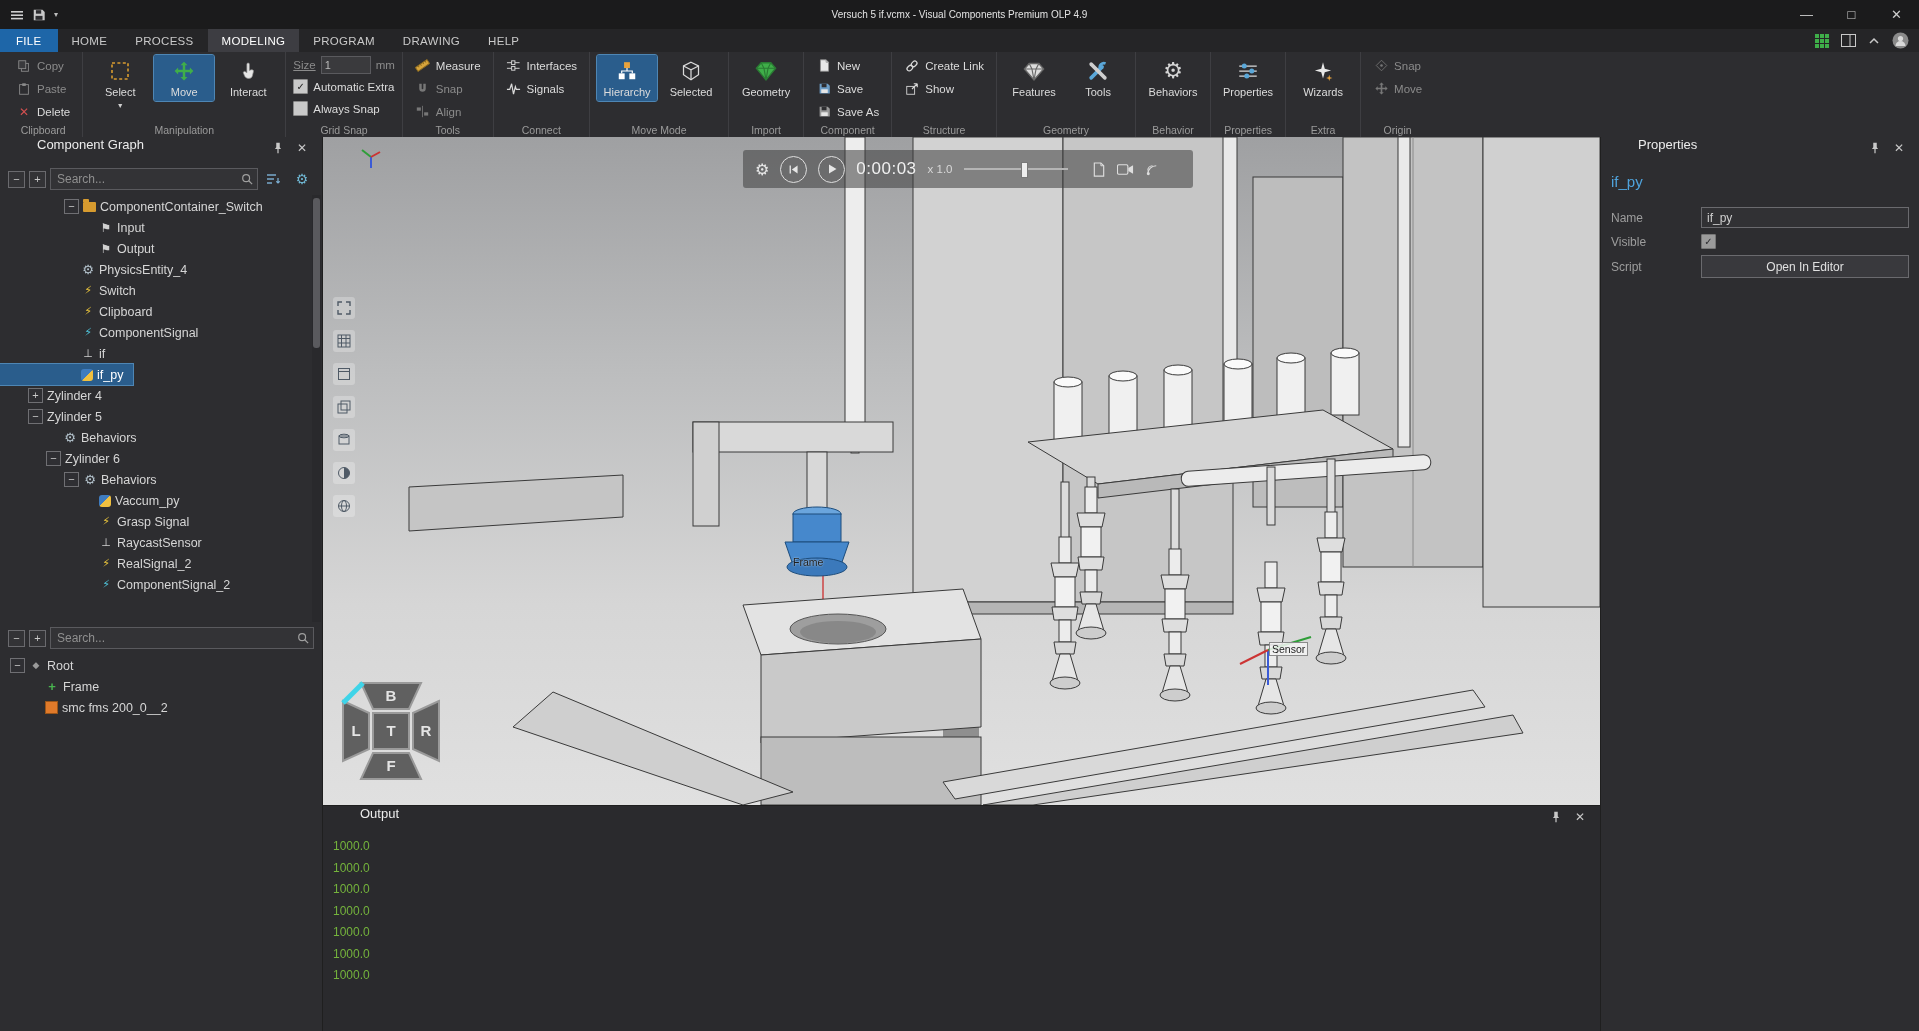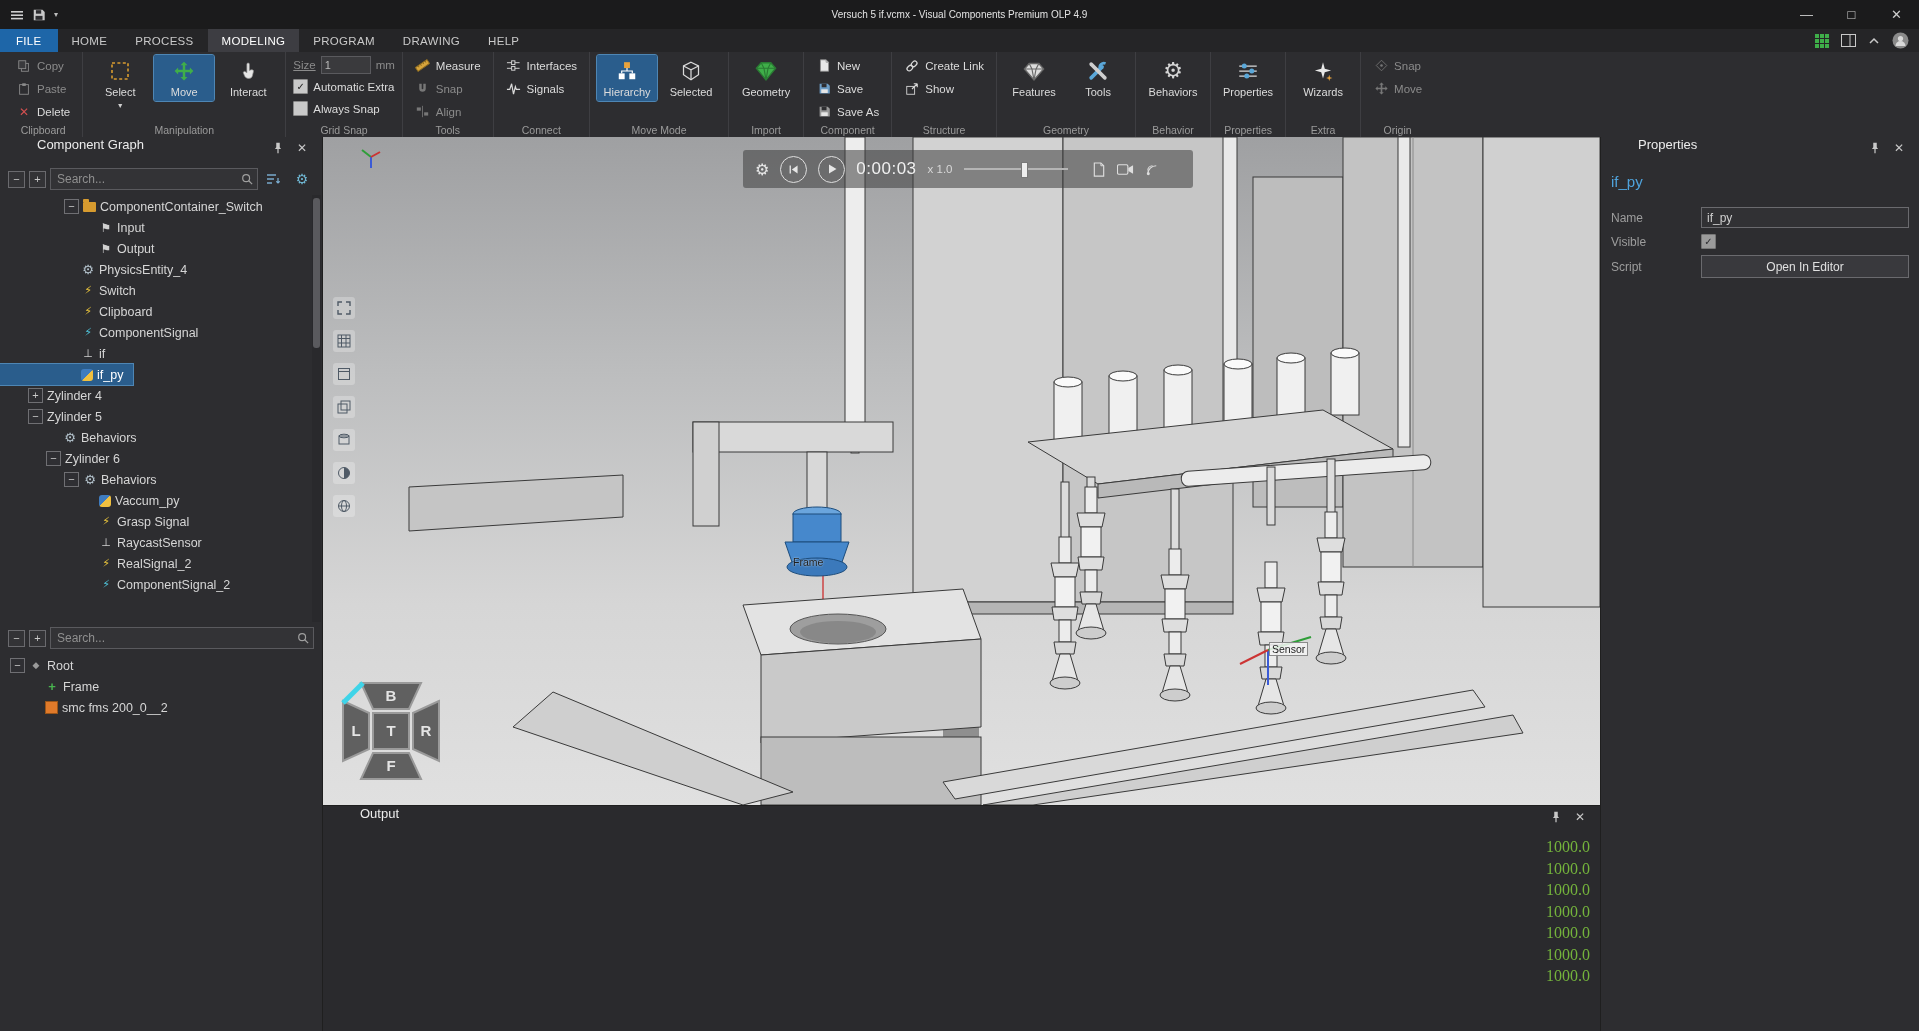--- a/index.html
+++ b/index.html
@@ -108,22 +108,22 @@
   .vtool{width:22px;height:22px;display:flex;align-items:center;justify-content:center;background:rgba(255,255,255,.26);border-radius:3px;}
   .mini-axis{position:absolute;left:36px;top:8px;}
   .viewcube{position:absolute;left:12px;top:538px;width:112px;height:112px;}
   .viewcube text{font:bold 15px "Liberation Sans",sans-serif;fill:#e4e4e4;}
   .scene-label{position:absolute;font-size:10.5px;color:#1e1e1e;text-shadow:0 0 2px rgba(255,255,255,.8);}
   .scene-label.boxed{background:rgba(245,245,245,.85);border:1px solid #8a8a8a;padding:0 2px;text-shadow:none;}
 
   
   .panel-output{position:absolute;left:323px;top:805px;width:1277px;bottom:0;background:#2a2a2d;border-top:1px solid #1f1f1f;
                 display:flex;flex-direction:column;}
-  .output-lines{padding:2px 10px;font-family:Liberation Serif, serif;font-size:16px;
-                line-height:21.5px;color:var(--output-green,#74b33c);text-align:right;}
+  .output-lines{padding:2px 10px;font-family:Liberation Sans, sans-serif;font-size:12px;
+                line-height:21.5px;color:var(--output-green,#74b33c);}
 </style>
 </head>
 <body>
 
 <div id="app">
 
   <div class="titlebar">
     <div class="tb-left">
       <span>
         <svg width="14" height="14" viewBox="0 0 14 14">

